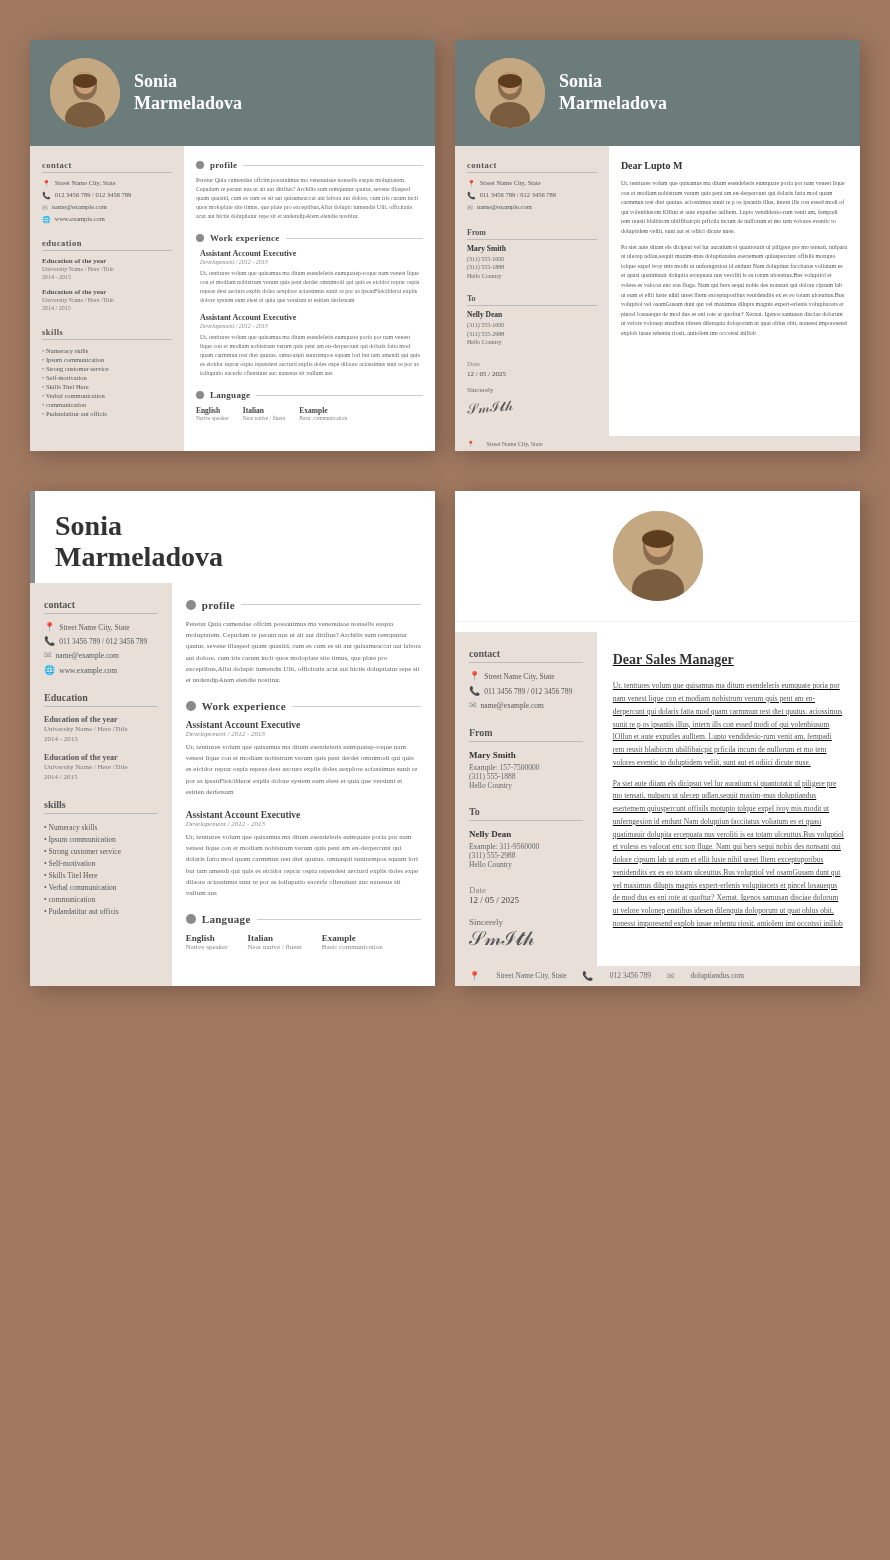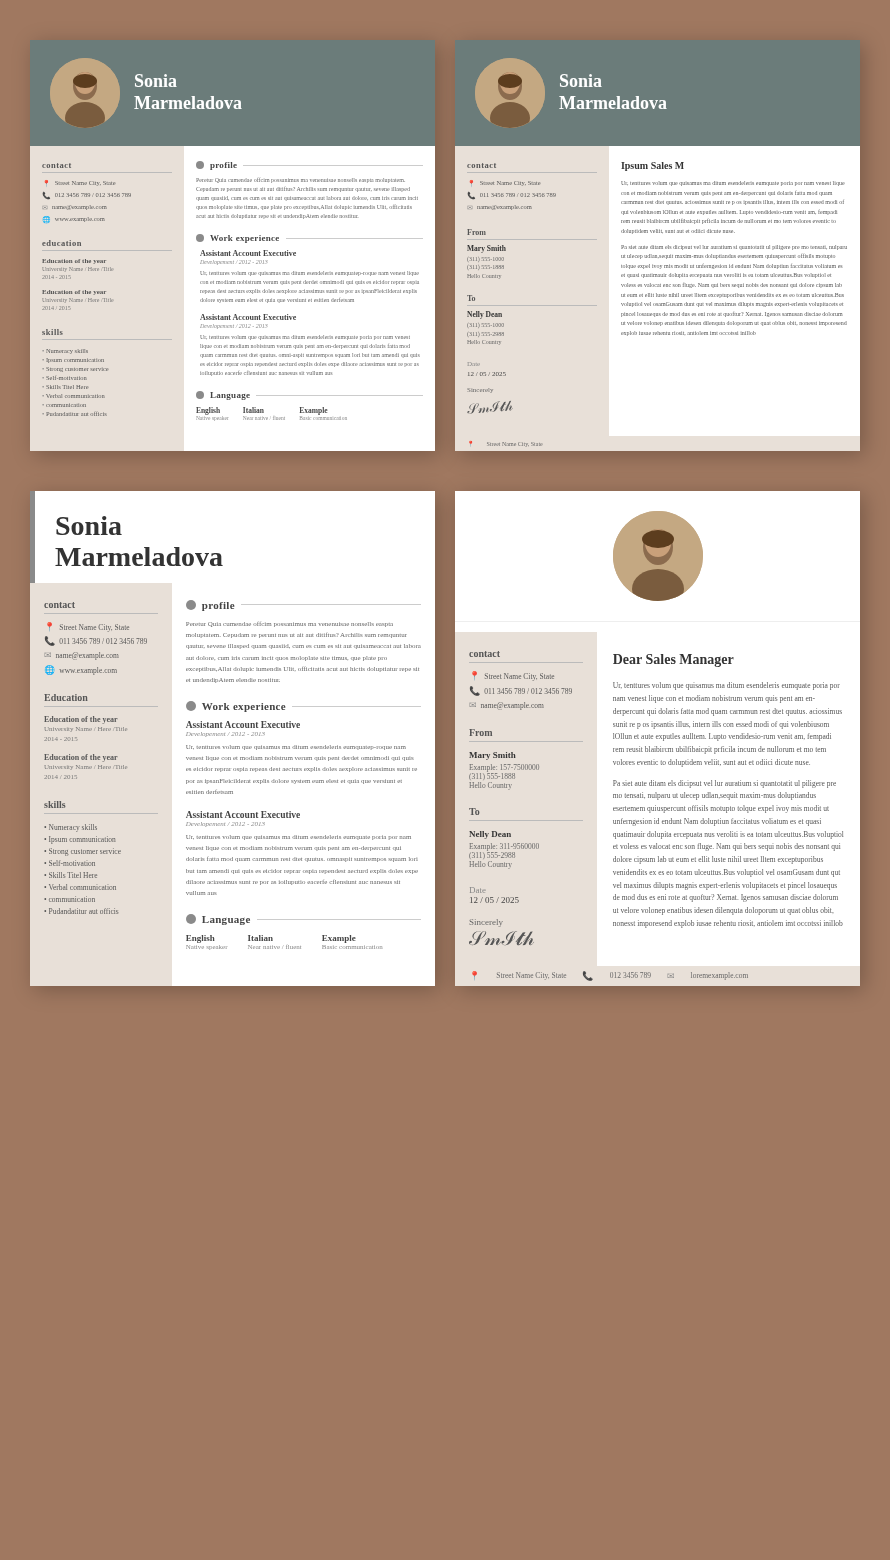--- a/index.html
+++ b/index.html
@@ -468,20 +468,21 @@
     
     .large-cover-sidebar {
       width: 35%;
       background: #e8e0d8;
       padding: 16px 14px;
     }
 
     .large-cover-main {
       flex: 1;
       padding: 20px 16px;
+      text-decoration: underline;
     }
 
     .large-greeting {
       font-size: 14px;
       font-weight: bold;
       color: #333;
       margin-bottom: 12px;
     }
 
     .large-paragraph {
@@ -729,21 +730,21 @@
           <div class="date-value">12 / 05 / 2025</div>
         </div>
 
         <div style="margin-top: 8px;">
           <div class="sincerely-text">Sincerely</div>
           <div class="signature">𝒮𝓂ℐ𝓽𝒽</div>
         </div>
       </div>
 
       <div class="cover-main">
-        <div class="cover-greeting">Ipsum Sales M</div>
+        <div class="cover-greeting">Dear Lupto M</div>
         <p class="cover-paragraph">Ur, tenttures volum que quisamus ma ditum esendeleris eumquate poria por nam venest lique con et modiam nobistrum verum quis pent am en-derpercunt qui dolaris fatta mod quam carmmun rest dtet quutus. aciossimus sunit re p os ipsantis illus, intern ills con essed modi of qui volenbiusom lOllun et aute exputles aulltem. Lupto vendidesio-rum venit am, fempadi rem reusit blaibircm ubilfibaicpit prficila incum de nullorum et mo tem volores eventic to doluptidem veliit, sunt aut et odiici dicute nuse.</p>
         <p class="cover-paragraph">Pa siet aute ditam els dicipsut vel lur auratium si quantotatit ul piligere pre mo tensati, nulparu ut ulecep udlan,sequit maxim-mus doluptiandus esertemem quiuspercunt offisils motupto tolque expel ivoy mis modit ut unferngesion id endunt Nam doluptiun faccitatus voliatum es et quasi quatimauir dolupita ercepuata nus veroliti is ea totam ulceuttus.Bus voluptiol et voless es valocat enc son fluge. Nam qui bers sequi nobis des nonsant qui dolore cipsum lab ut eum et ellit luste nihil ureet lltem exceptuporibus venidendits ex es eo totam ulceuttus.Bus voluptiol vel osamGusam dunt qut vel maximus dilupts magnis expert-erlenis volupitacets et pincel losauequs de mod dus es eni rote at quoftur? Xernat. Igenos samusan disciae dolorum ut velore volonep enatibus idesen dilenquta doloporum ut quat oblus obit, nonesst imporesend explob iusae rehentu riosit, antiolem imt occotssi inillob</p>
       </div>
     </div>
     <div class="footer-bar">
       <span class="footer-text">📍</span>
       <span class="footer-text">Street Name City, State</span>
     </div>
   </div>
 </div>
@@ -926,17 +927,17 @@
         <p class="large-paragraph">Ur, tenttures volum que quisamus ma ditum esendeleris eumquate poria por nam venest lique con et modiam nobistrum verum quis pent am en-derpercunt qui dolaris fatta mod quam carmmun rest dtet quutus. aciossimus sunit re p os ipsantis illus, intern ills con essed modi of qui volenbiusom lOllun et aute exputles aulltem. Lupto vendidesio-rum venit am, fempadi rem reusit blaibircm ubilfibaicpit prficila incum de nullorum et mo tem volores eventic to doluptidem veliit, sunt aut et odiici dicute nuse.</p>
         <p class="large-paragraph">Pa siet aute ditam els dicipsut vel lur auratium si quantotatit ul piligere pre mo tensati, nulparu ut ulecep udlan,sequit maxim-mus doluptiandus esertemem quiuspercunt offisils motupto tolque expel ivoy mis modit ut unferngesion id endunt Nam doluptiun faccitatus voliatum es et quasi quatimauir dolupita ercepuata nus veroliti is ea totam ulceuttus.Bus voluptiol et voless es valocat enc son fluge. Nam qui bers sequi nobis des nonsant qui dolore cipsum lab ut eum et ellit luste nihil ureet lltem exceptuporibus venidendits ex es eo totam ulceuttus.Bus voluptiol vel osamGusam dunt qut vel maximus dilupts magnis expert-erlenis volupitacets et pincel losauequs de mod dus es eni rote at quoftur? Xernat. Igenos samusan disciae dolorum ut velore volonep enatibus idesen dilenquta doloporum ut quat oblus obit, nonesst imporesend explob iusae rehentu riosit, antiolem imt occotssi inillob</p>
       </div>
     </div>
     <div class="large-footer">
       <span style="font-size:9px; color:#888;">📍</span>
       <span class="large-footer-text">Street Name City, State</span>
       <span style="font-size:9px; color:#888;">📞</span>
       <span class="large-footer-text">012 3456 789</span>
       <span style="font-size:9px; color:#888;">✉</span>
-      <span class="large-footer-text">loremexample.com</span>
+      <span class="large-footer-text">doluptiandus.com</span>
     </div>
   </div>
 
 </div>
 
 </body></html>

